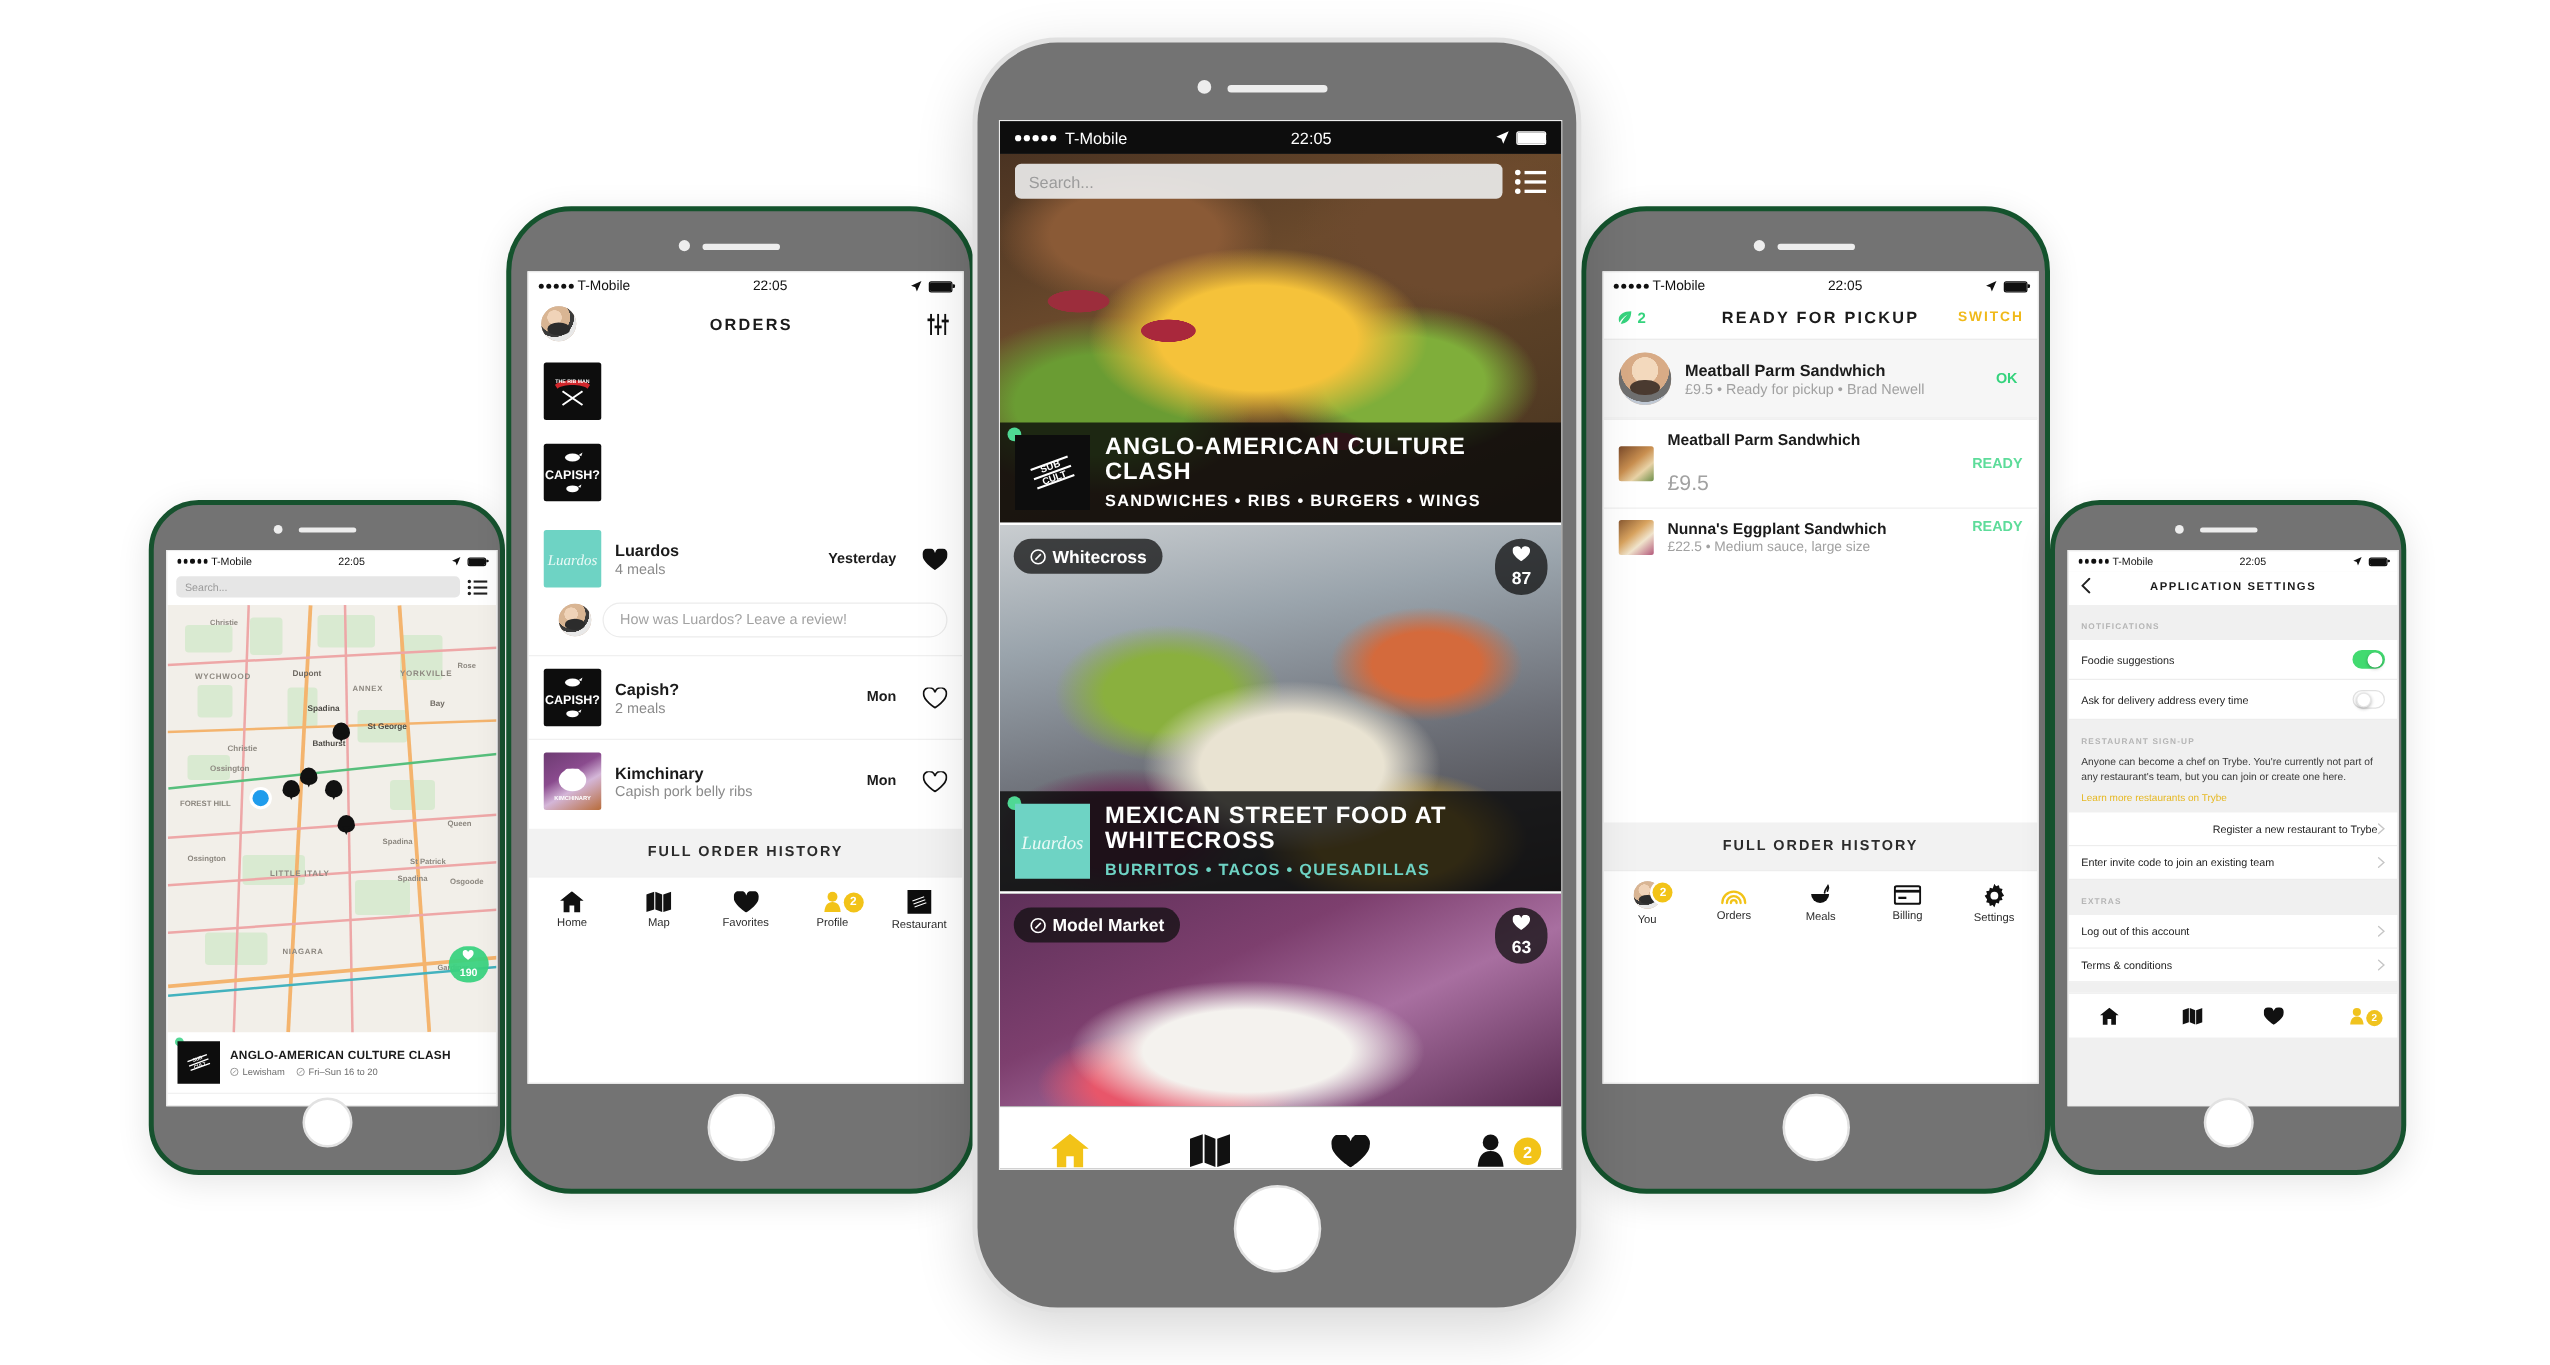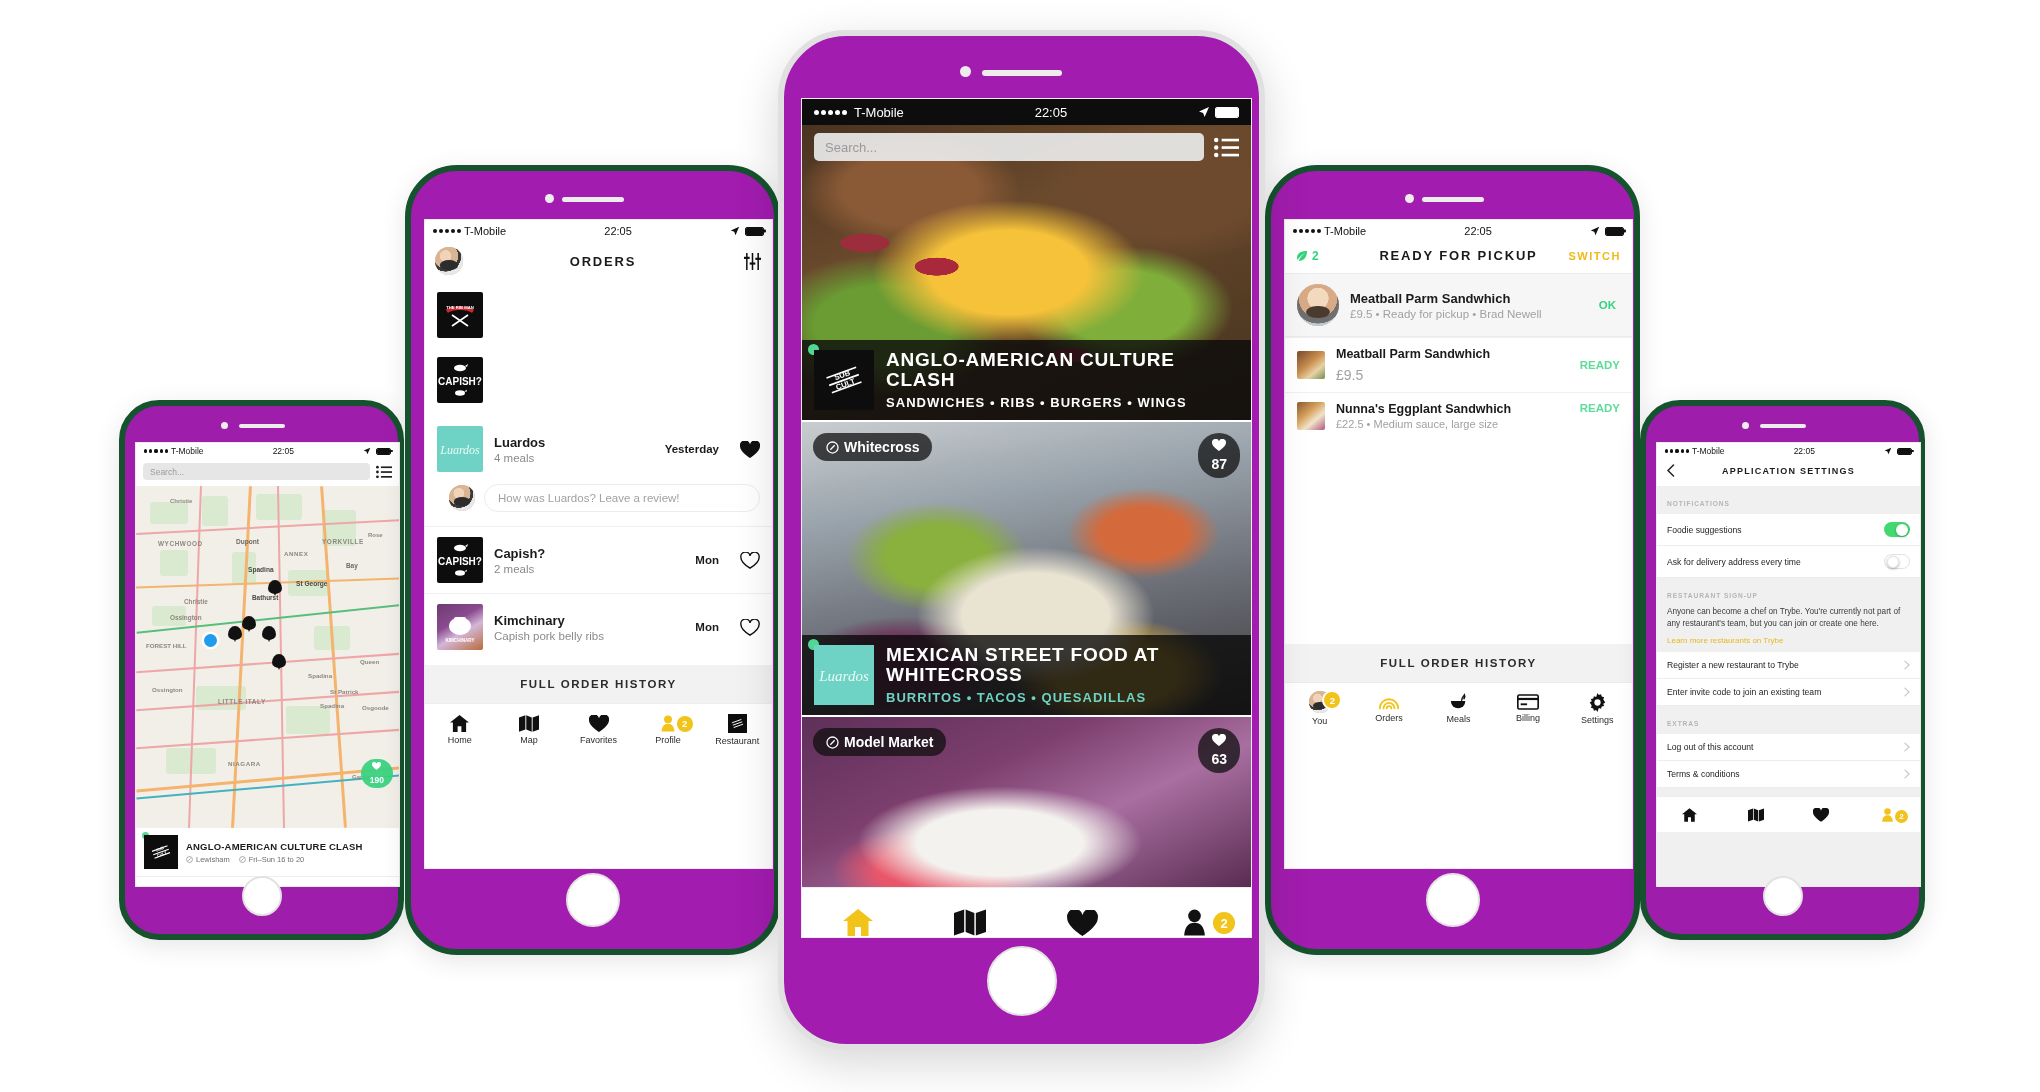--- a/index.html
+++ b/index.html
@@ -2,21 +2,21 @@
 <html><head>
 <meta charset="utf-8">
 <style>
   * { box-sizing: border-box; margin:0; padding:0; }
   html,body { width:2040px; height:1092px; background:#ffffff; overflow:hidden; }
   body { font-family:"Liberation Sans", sans-serif; }
 
   .stage { position:relative; width:2040px; height:1092px; background:#fff; }
 
   
-  .phone { position:absolute; background:#a21caf; border:6px solid #14532d;
+  .phone { position:absolute; background:#737373; border:4px solid #14532d;
            border-radius:58px; box-shadow:0 6px 26px rgba(0,0,0,.10); }
   .phone .screen { position:absolute; overflow:hidden; background:#fff;
             border:1px solid #ececec; }
   .phone .homebtn { position:absolute; left:50%; transform:translateX(-50%);
             border:2px solid #e2e2e2; border-radius:50%; background:#fff; }
   .phone .speaker { position:absolute; left:50%; transform:translateX(-50%);
             background:#ededed; border-radius:4px; }
   .phone .cam { position:absolute; background:#ededed; border-radius:50%; }
 
   
@@ -499,21 +499,21 @@
           <div style="font-size:11.5px;margin-top:2px;color:#a1a1a1;">£9.5 • Ready for pickup • Brad Newell</div>
         </div>
         <div style="font-size:11.5px;font-weight:700;color:#35d37d;padding-right:4px;padding-left:46px;">OK</div>
       </div>
 
 
       <div style="display:flex;align-items:center;gap:11px;padding:9px 12px;background:#fff;border-top:1px solid #f0f0f0;">
         <div class="logo" style="width:28px;height:28px;border-radius:2px;background:linear-gradient(140deg,#7a4a2a,#c98f50 45%,#e8d2a6 70%,#6d8f4a);"></div>
         <div style="flex:1;min-width:0;">
           <div style="font-weight:700;font-size:12.5px;color:#1b1b1b;">Meatball Parm Sandwhich</div>
-          <div style="font-size:14px;margin-top:6px;color:#a1a1a1;">£9.5</div>
+          <div style="font-size:17px;margin-top:18px;color:#a1a1a1;">£9.5</div>
         </div>
         <div style="font-size:11.5px;font-weight:700;color:#5ddc9a;">READY</div>
       </div>
 
       <div style="display:flex;align-items:flex-start;gap:11px;padding:9px 12px;background:#fff;border-top:1px solid #f0f0f0;">
         <div class="logo" style="width:28px;height:28px;border-radius:2px;background:linear-gradient(140deg,#8a5a32,#d8a35f 40%,#f0e4cc 65%,#b3577a);"></div>
         <div style="flex:1;min-width:0;">
           <div style="font-weight:700;font-size:12.5px;color:#1b1b1b;">Nunna's Eggplant Sandwhich</div>
           <div style="font-size:11px;margin-top:2px;color:#a1a1a1;">£22.5 • Medium sauce, large size</div>
         </div>
@@ -615,21 +615,21 @@
         <span class="toggle off" style="width:26px;height:15px;">
             <i style="width:12px;height:12px;"></i>
           </span>
       </div>
 
       <div class="sect-hdr spaced" style="font-size:6.6px;padding:14px 10px 7px 10px;background:#f0f0f0;">RESTAURANT SIGN-UP</div>
       <div style="background:#f0f0f0;padding:0 10px 7px 10px;">
         <div style="font-size:8.2px;color:#3a3a3a;line-height:1.42;">Anyone can become a chef on Trybe. You're currently not part of any restaurant's team, but you can join or create one here.</div>
         <div style="font-size:8px;color:#e8b81c;margin-top:7px;">Learn more restaurants on Trybe</div>
       </div>
-      <div class="srow" style="padding:8px 10px;">
+      <div class="srow" style="padding:8px 10px;justify-content:flex-end;">
         <span style="font-size:8.6px;color:#232323;">Register a new restaurant to Trybe</span>
         <svg class="chev" width="6" height="10" viewBox="0 0 7 11">
             <path d="M1 1l5 4.5L1 10" fill="none" stroke="#c6c6c6" stroke-width="1.3" stroke-linecap="round"></path>
           </svg>
       </div>
       <div class="srow" style="padding:8px 10px;">
         <span style="font-size:8.6px;color:#232323;">Enter invite code to join an existing team</span>
         <svg class="chev" width="6" height="10" viewBox="0 0 7 11">
             <path d="M1 1l5 4.5L1 10" fill="none" stroke="#c6c6c6" stroke-width="1.3" stroke-linecap="round"></path>
           </svg>

